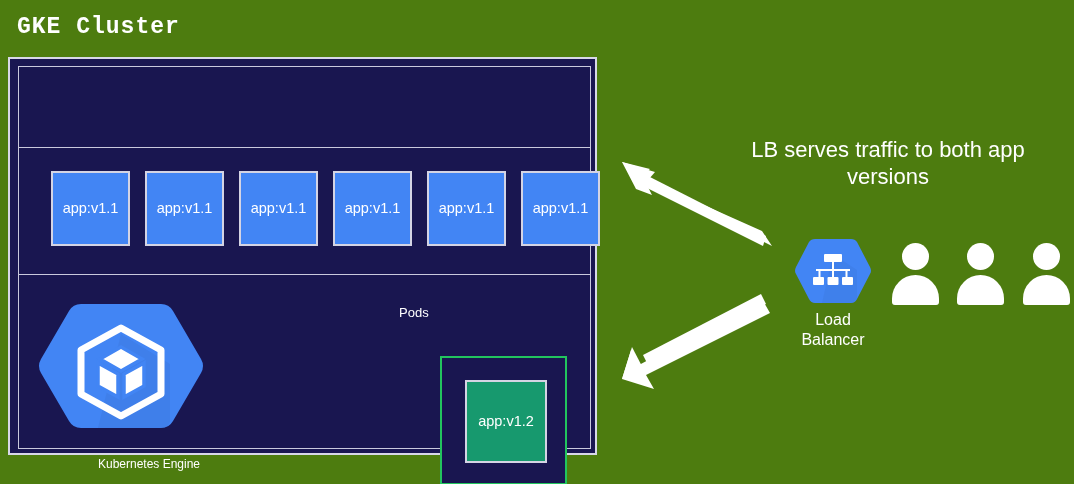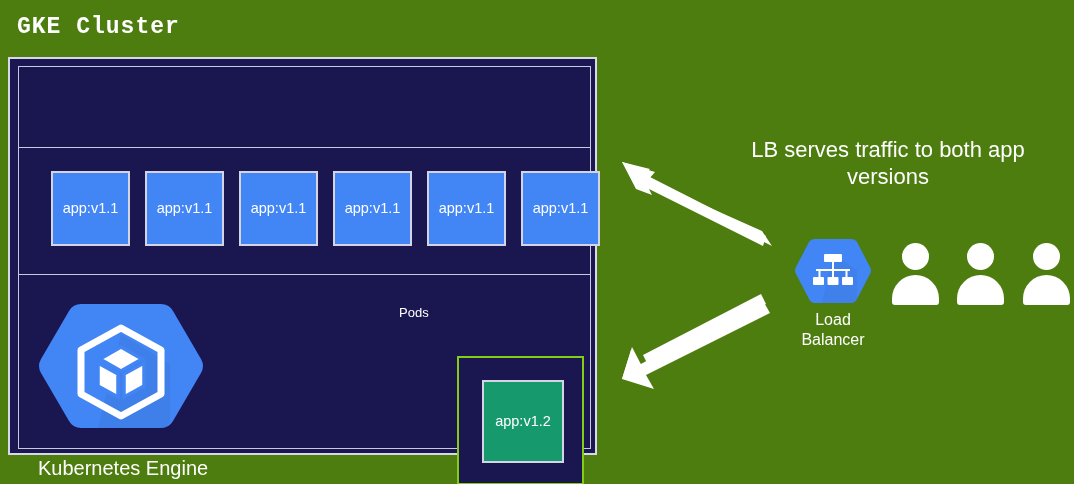--- a/index.html
+++ b/index.html
@@ -112,32 +112,33 @@
     left: 28px;
     top: 243px;
     width: 166px;
     height: 130px;
   }
   #gke-logo-caption {
     position: absolute;
     left: 0px;
     top: 155px;
     width: 222px;
-    font-size: 20px;
+    text-align: center;
+    font-size: 12px;
     color: #ffffff;
   }
 
   
   #pod-v2-container {
     position: absolute;
-    left: 447px;
+    left: 430px;
     top: 297px;
     width: 127px;
     height: 129px;
-    border: 2px solid #84cc16;
+    border: 2px solid #22c55e;
     box-sizing: border-box;
     background: #191650;
   }
   #pod-v2-container .pod-box {
     position: absolute;
     left: 23px;
     top: 22px;
     width: 82px;
     height: 83px;
   }

